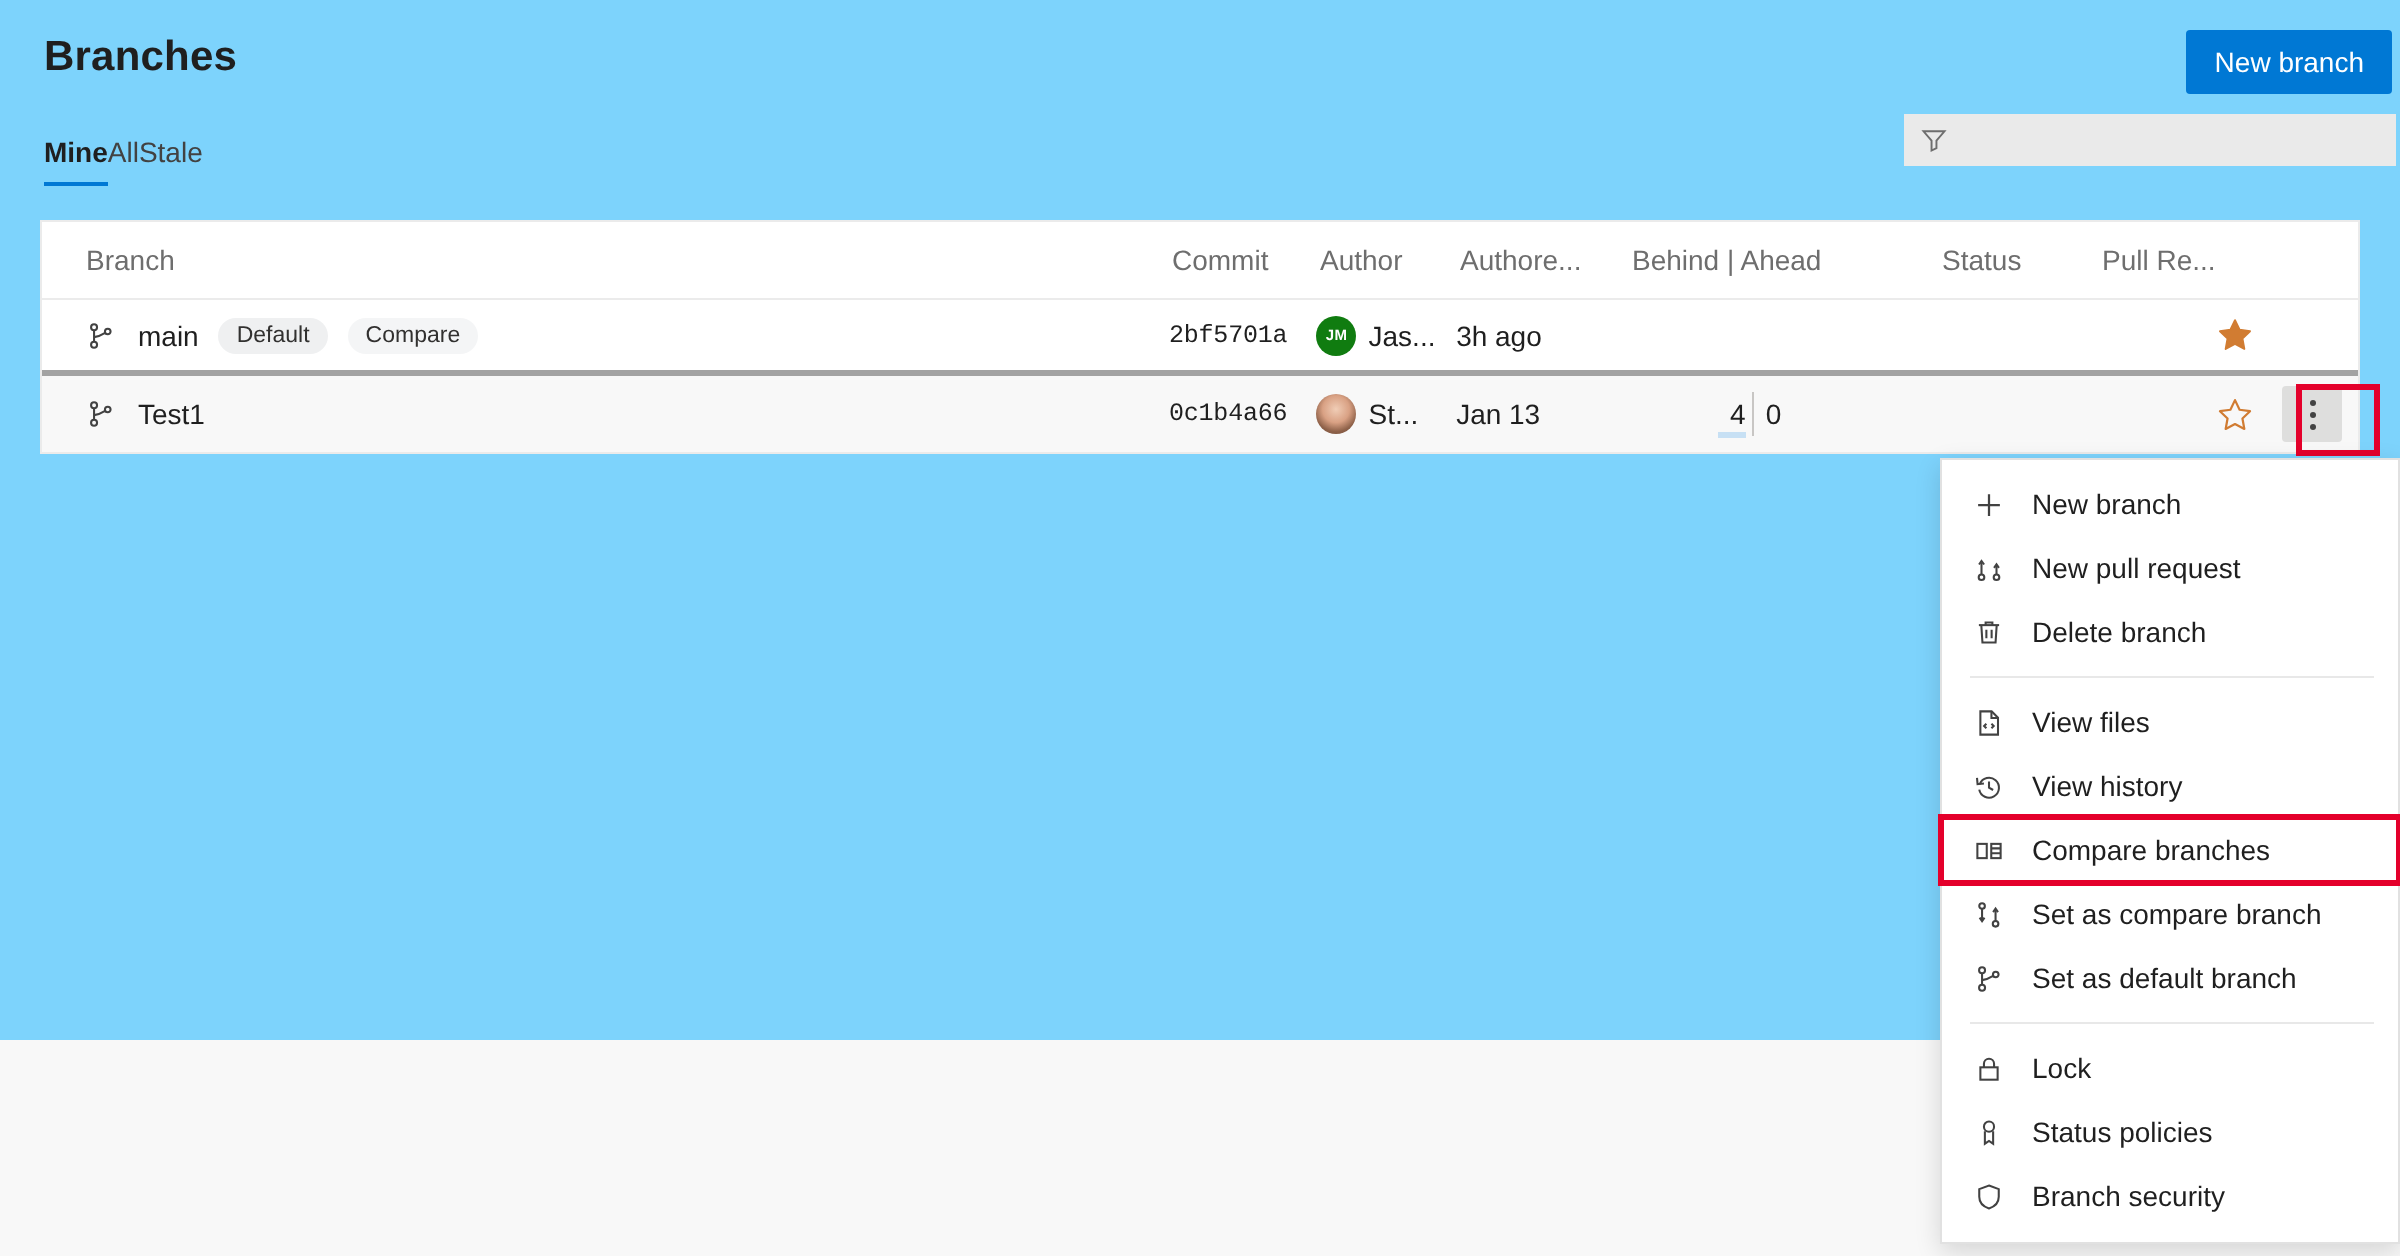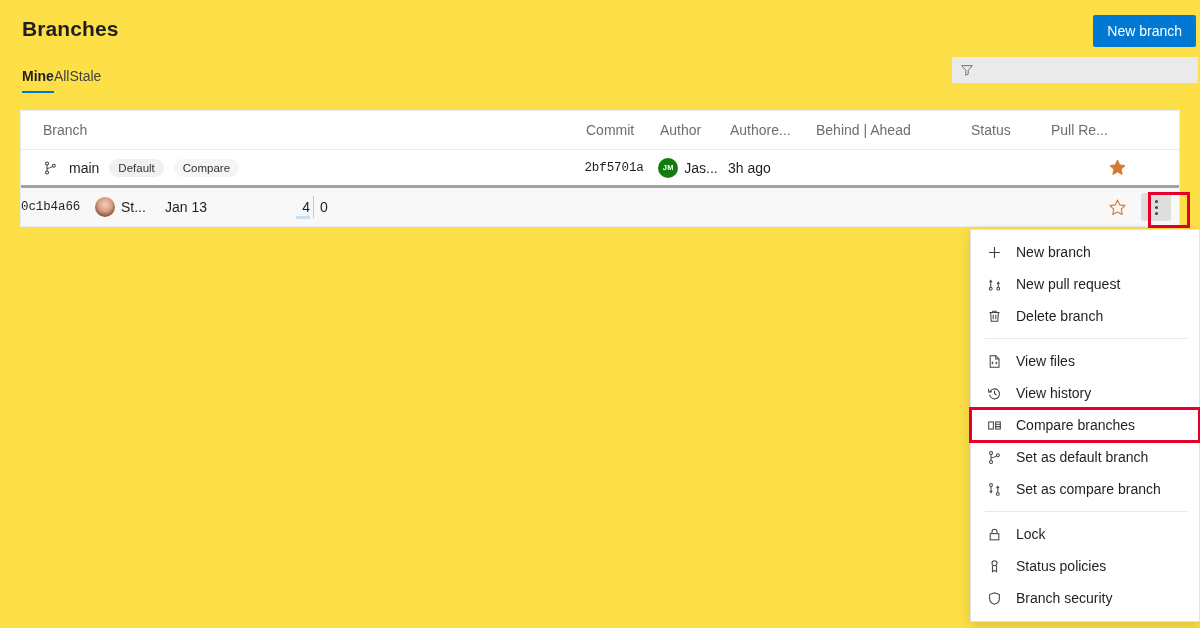--- a/index.html
+++ b/index.html
@@ -7,22 +7,22 @@
     margin: 0; padding: 0;
     width: 1200px; height: 628px;
     background: #f8f8f8;
     font-family: "Liberation Sans", sans-serif;
     color: #1f1f1f;
     overflow: hidden;
   }
   #root {
     position: relative;
     width: 1200px;
-    height: 628px;
-    background: #fde047;
+    height: 520px;
+    background: #7dd3fc;
   }
 
   
   .page-title {
     position: absolute;
     left: 22px; top: 17px;
     font-size: 21px;
     font-weight: 600;
     letter-spacing: .1px;
     color: #1f1f1f;
@@ -333,20 +333,32 @@
         <span class="star">
           <svg width="19" height="19" viewBox="0 0 24 24" fill="#d17c32" stroke="#d17c32" stroke-width="1.2" stroke-linejoin="round">
             <path d="M12 2.6l2.9 6.1 6.6.9-4.8 4.6 1.2 6.6L12 17.7 6.1 20.8l1.2-6.6L2.5 9.6l6.6-.9z"></path>
           </svg>
         </span>
         <span style="width:30px;"></span>
       </div>
     </div>
 
     <div class="row data-row hovered">
+      <div class="c-branch">
+        <span class="branch-icon">
+          <svg width="15" height="16" viewBox="0 0 16 16" fill="none" stroke="#424242" stroke-width="1.1">
+            <circle cx="4.3" cy="3.3" r="1.6"></circle>
+            <circle cx="4.3" cy="12.7" r="1.6"></circle>
+            <circle cx="11.6" cy="5.6" r="1.5"></circle>
+            <path d="M4.3 4.9v6.2"></path>
+            <path d="M10.2 6.3c-2.4 1.5-4.5 2.1-5.9 2.3"></path>
+          </svg>
+        </span>
+        <span class="branch-name">Test1</span>
+      </div>
       <div class="c-commit commit-hash">0c1b4a66</div>
       <div class="c-author">
         <span class="avatar" style="background:radial-gradient(circle at 50% 38%, #f0cdb6 0%, #d9a184 42%, #8e6149 70%, #6b4a39 100%);"></span>
         <span class="author-name">St...</span>
       </div>
       <div class="c-date">Jan 13</div>
       <div class="c-ba">
         <div class="ba-wrap">
           <span class="ba-behind">
             <span>4</span>
@@ -445,44 +457,44 @@
           <rect x="9.2" y="4.2" width="5" height="7.6"></rect>
           <path d="M9.2 6.6h5M9.2 9.2h5"></path>
         </svg>
       </span>
       <span>Compare branches</span>
     </div>
 
     <div class="ctx-item">
       <span class="ci">
         <svg width="15" height="15" viewBox="0 0 16 16" fill="none" stroke="#424242" stroke-width="1.1">
-          <circle cx="4.3" cy="3.3" r="1.6"></circle>
-            <circle cx="4.3" cy="12.7" r="1.6"></circle>
-          <circle cx="11.6" cy="5.6" r="1.5"></circle>
-          <path d="M4.3 4.9v6.2"></path>
-            <path d="M10.2 6.3c-2.4 1.5-4.5 2.1-5.9 2.3"></path>
-        </svg>
-      </span>
-      <span>Set as default branch</span>
-    </div>
-
-    <div class="ctx-item">
-      <span class="ci">
-        <svg width="15" height="15" viewBox="0 0 16 16" fill="none" stroke="#424242" stroke-width="1.1">
           <circle cx="4.3" cy="3.2" r="1.5"></circle>
             <circle cx="11.5" cy="12.7" r="1.5"></circle>
           <path d="M4.3 4.7v6.1"></path>
             <path d="M11.5 11.2V5"></path>
           <path d="M3 9.4l1.3 1.9 1.3-1.9"></path>
             <path d="M10.2 6.5l1.3-1.9 1.3 1.9"></path>
         </svg>
       </span>
       <span>Set as compare branch</span>
     </div>
 
+    <div class="ctx-item">
+      <span class="ci">
+        <svg width="15" height="15" viewBox="0 0 16 16" fill="none" stroke="#424242" stroke-width="1.1">
+          <circle cx="4.3" cy="3.3" r="1.6"></circle>
+            <circle cx="4.3" cy="12.7" r="1.6"></circle>
+          <circle cx="11.6" cy="5.6" r="1.5"></circle>
+          <path d="M4.3 4.9v6.2"></path>
+            <path d="M10.2 6.3c-2.4 1.5-4.5 2.1-5.9 2.3"></path>
+        </svg>
+      </span>
+      <span>Set as default branch</span>
+    </div>
+
     <div class="ctx-sep"></div>
 
     <div class="ctx-item">
       <span class="ci">
         <svg width="15" height="15" viewBox="0 0 16 16" fill="none" stroke="#424242" stroke-width="1.1">
           <rect x="3.4" y="7.1" width="9.2" height="6.6"></rect>
           <path d="M5.3 7.1V5.2a2.7 2.7 0 0 1 5.4 0v1.9"></path>
         </svg>
       </span>
       <span>Lock</span>

